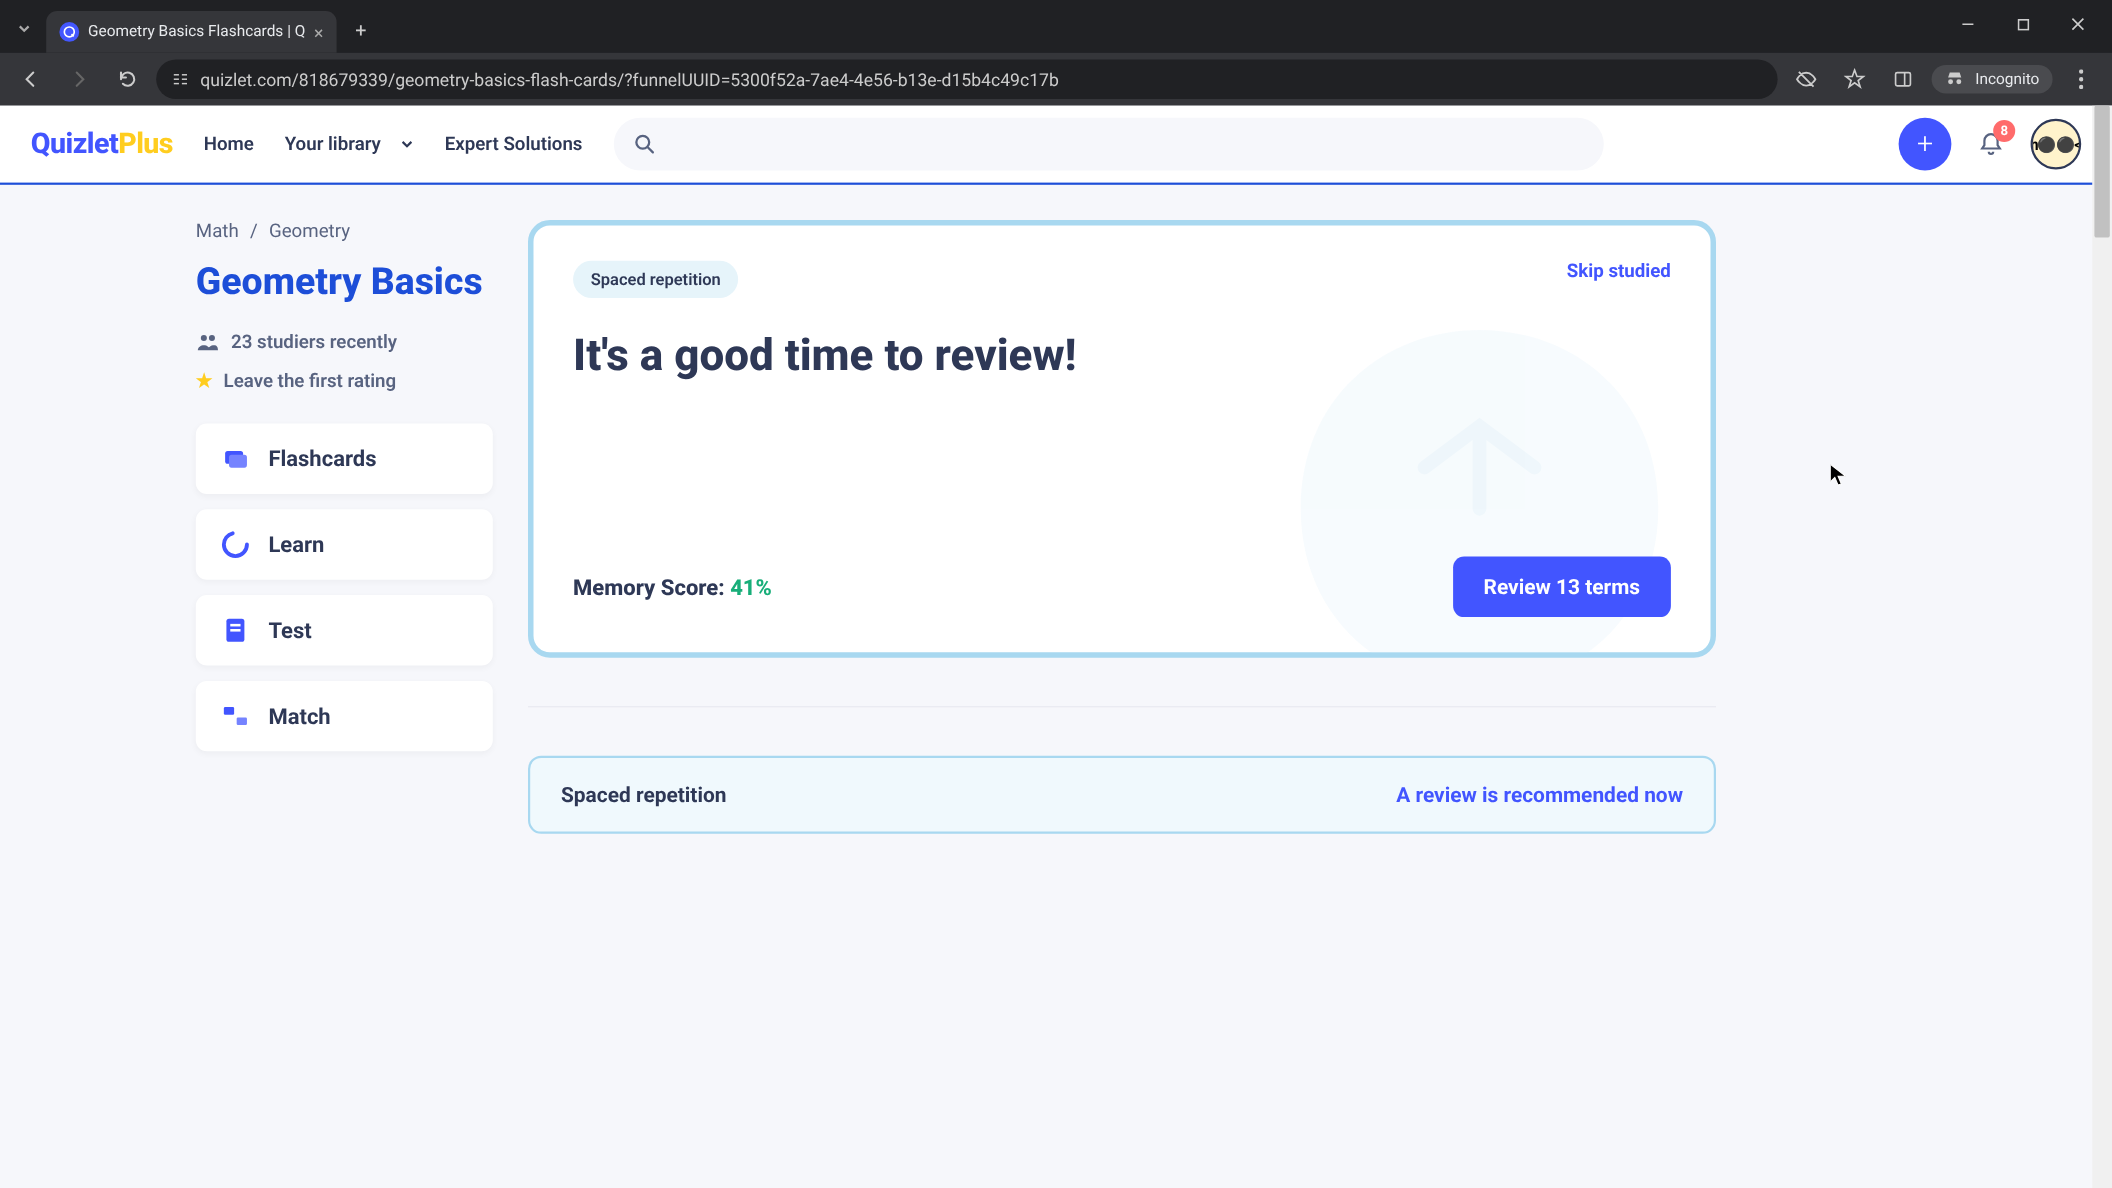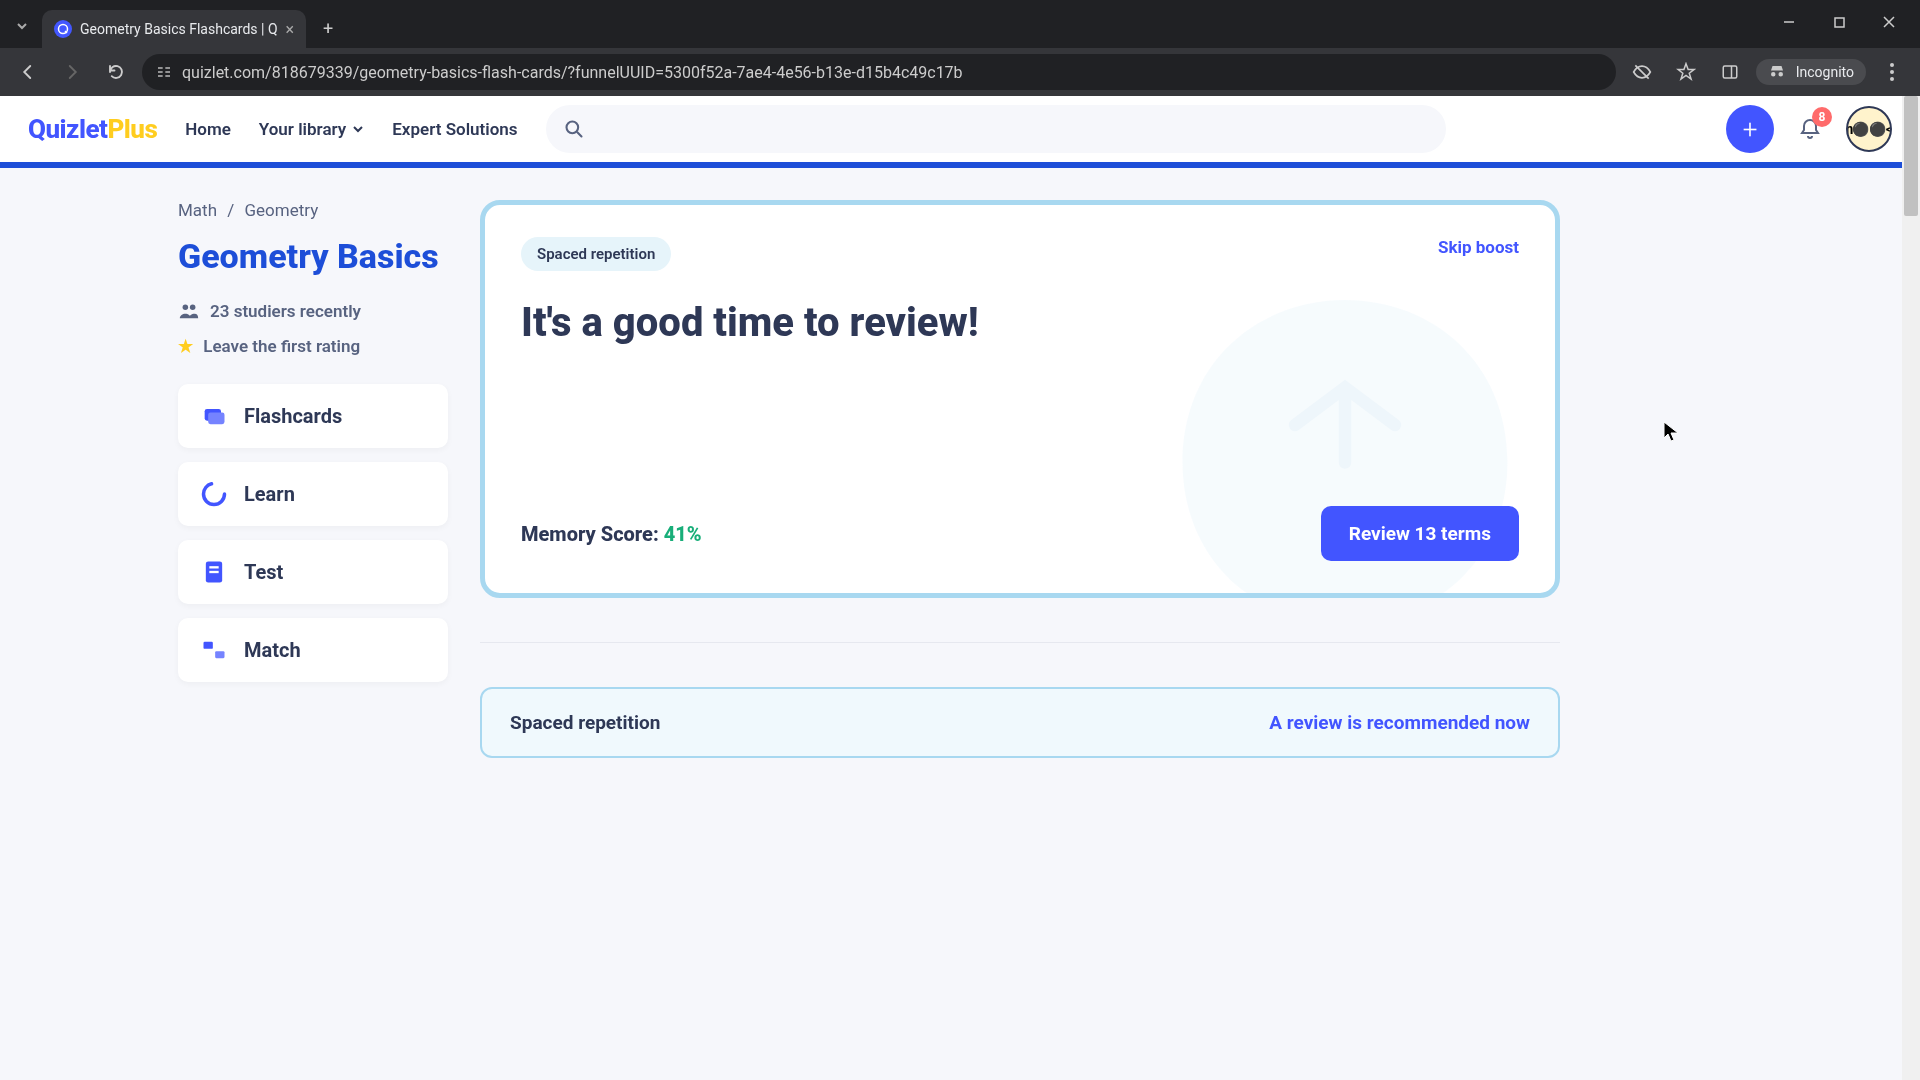--- a/index.html
+++ b/index.html
@@ -18,26 +18,26 @@
 
 .toolbar { height: 48px; background: #35363a; display: flex; align-items: center; padding: 0 10px; gap: 8px; }
 .nav-btn { width: 36px; height: 36px; display:flex; align-items:center; justify-content:center; color:#ccc; border-radius:50%; }
 .nav-btn.disabled { color: #666; }
 .url-bar { flex: 1; height: 36px; background: #202124; border-radius: 18px; display: flex; align-items: center; padding: 0 14px; gap: 10px; color: #ccc; font-size: 16px; }
 .url-text { color: #ccc; }
 .incognito-chip { display:flex; align-items:center; gap:10px; background:#4a4b4f; padding:4px 12px; border-radius:16px; color:#e8eaed; font-size:14px; }
 
 
 .page { background: #f6f7fb; height: calc(1080px - 96px); overflow-y: auto; position: relative; }
-.app-header { height: 72px; background: #fff; display: flex; align-items: center; padding: 0 28px; gap: 28px; border-bottom: 6px solid #1d4ed8; }
+.app-header { height: 72px; background: #fff; display: flex; align-items: center; padding: 0 28px; gap: 28px; border-bottom: 2px solid #1d4ed8; }
 .logo { font-size: 26px; font-weight: 800; letter-spacing: -0.5px; }
 .logo .q { color: #4255ff; }
 .logo .plus { color: #ffcd1f; }
 .nav-link { color: #2e3856; font-size: 17px; font-weight: 600; }
-.nav-link-group { display:flex; align-items:center; gap:6px; }
+.nav-link-group { display:flex; align-items:center; gap:18px; }
 .search-box { flex: 1; max-width: 900px; height: 48px; background: #f6f7fb; border-radius: 24px; display:flex; align-items:center; padding: 0 18px; gap: 12px; color: #586380; }
 .search-box input { border:none; background:transparent; font-size:17px; flex:1; outline:none; color:#2e3856; }
 .header-right { margin-left: auto; display:flex; align-items:center; gap: 16px; }
 .add-btn { width: 48px; height: 48px; background: #4255ff; border-radius: 50%; display:flex; align-items:center; justify-content:center; color:#fff; font-size:26px; font-weight:300; }
 .bell-wrap { position:relative; }
 .bell { width:40px; height:40px; display:flex; align-items:center; justify-content:center; color:#586380; }
 .badge { position:absolute; top:-2px; right:-2px; background:#ff6b6b; color:#fff; font-size:12px; font-weight:700; width:20px; height:20px; border-radius:50%; display:flex; align-items:center; justify-content:center; }
 .avatar { width: 46px; height: 46px; border-radius: 50%; background: #fff3cc; border: 2px solid #2e3856; display:flex; align-items:center; justify-content:center; font-size:14px; overflow:hidden; }
 .avatar-face { font-family: monospace; font-weight: bold; letter-spacing: -1px; }
 
@@ -269,21 +269,21 @@
       </div>
     </div>
 
     <div class="main">
       <div class="review-card">
         <svg class="review-bg" viewBox="0 0 400 400">
           <path d="M200 60c-70 0-130 50-130 130 0 50 25 90 60 110v40h140v-40c35-20 60-60 60-110 0-80-60-130-130-130z" fill="#e8f4fb"></path>
           <path d="M160 160l40-30 40 30M200 130v60" stroke="#d0e8f5" stroke-width="10" fill="none" stroke-linecap="round"></path>
         </svg>
         <span class="chip">Spaced repetition</span>
-        <a class="skip-link">Skip boost</a>
+        <a class="skip-link">Skip studied</a>
         <h2 class="review-title">It's a good time to review!</h2>
         <div class="review-footer">
           <div class="memory-score">
             <span>Memory Score: </span><span class="pct">41%</span>
           </div>
           <button class="review-btn">Review 13 terms</button>
         </div>
       </div>
 
       <div class="divider"></div>

